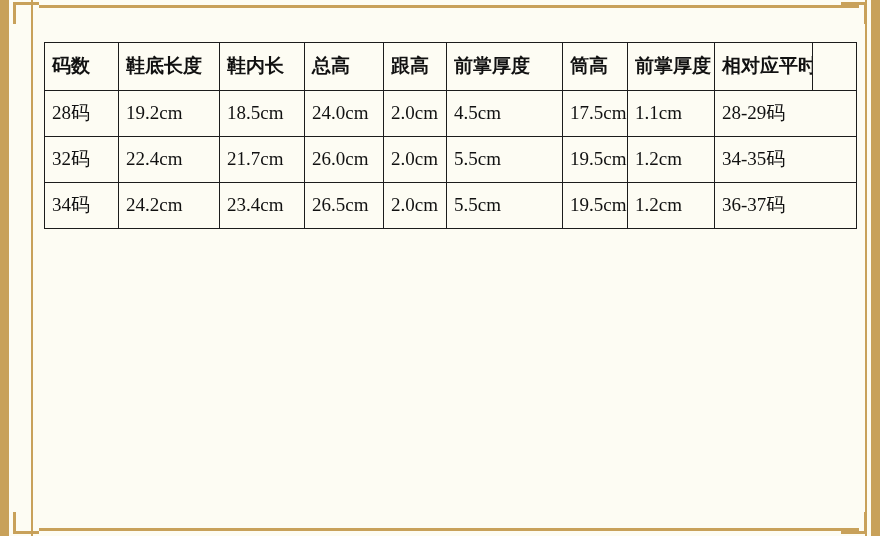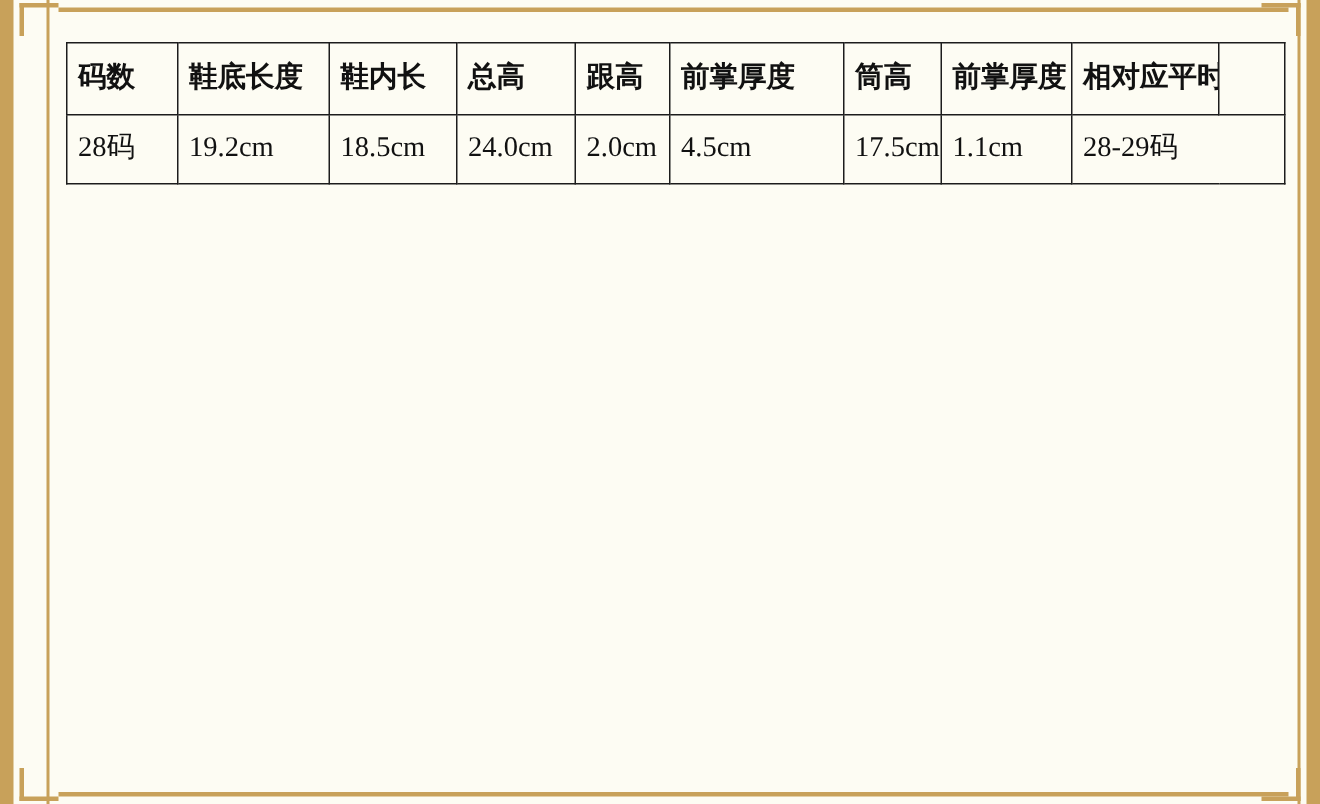--- a/index.html
+++ b/index.html
@@ -54,21 +54,21 @@
     width: 820px;
     height: 3px;
     background: #c8a15a;
   }
   .bar-top { top: 5px; }
   .bar-bottom { bottom: 5px; }
 
   .table-wrap {
     position: absolute;
     left: 44px;
-    top: 28px;
+    top: 42px;
     width: 812px;
   }
 
   table.size-table {
     border-collapse: collapse;
     table-layout: fixed;
     width: 812px;
     background: transparent;
   }
   table.size-table th,
@@ -151,15 +151,37 @@
         <td>28码</td>
         <td>19.2cm</td>
         <td>18.5cm</td>
         <td>24.0cm</td>
         <td>2.0cm</td>
         <td>4.5cm</td>
         <td>17.5cm</td>
         <td>1.1cm</td>
         <td colspan="2">28-29码</td>
       </tr>
+      <tr>
+        <td>32码</td>
+        <td>22.4cm</td>
+        <td>21.7cm</td>
+        <td>26.0cm</td>
+        <td>2.0cm</td>
+        <td>5.5cm</td>
+        <td>19.5cm</td>
+        <td>1.2cm</td>
+        <td colspan="2">34-35码</td>
+      </tr>
+      <tr>
+        <td>34码</td>
+        <td>24.2cm</td>
+        <td>23.4cm</td>
+        <td>26.5cm</td>
+        <td>2.0cm</td>
+        <td>5.5cm</td>
+        <td>19.5cm</td>
+        <td>1.2cm</td>
+        <td colspan="2">36-37码</td>
+      </tr>
     </tbody>
   </table>
 </div>
 
 </body></html>

